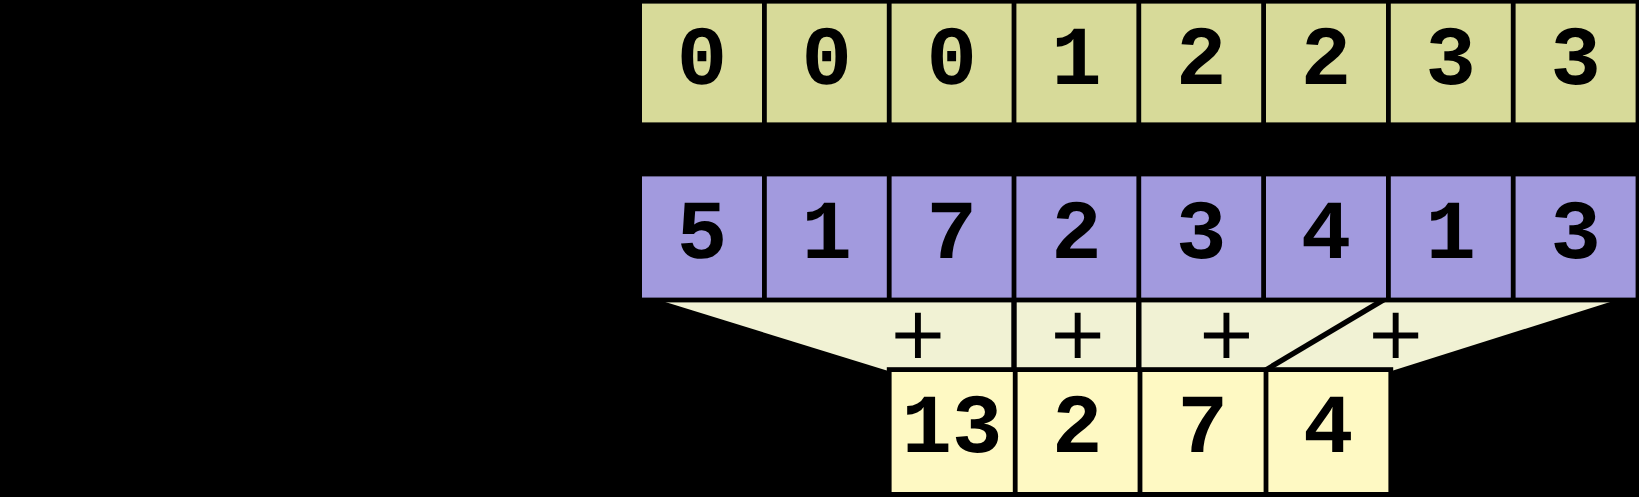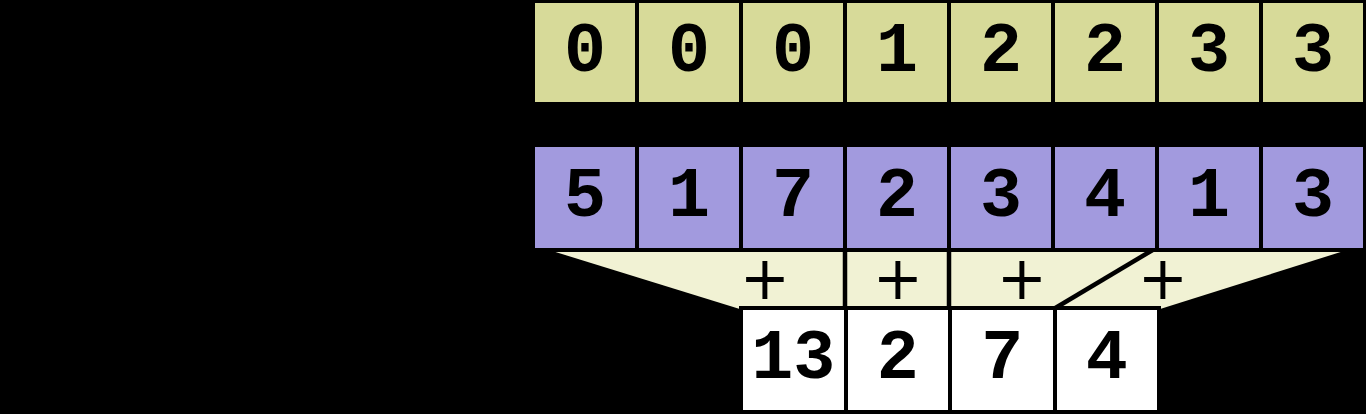--- a/index.html
+++ b/index.html
@@ -44,21 +44,21 @@
     left: 531px; top: 143px;
     width: 836px; height: 109px;
     grid-template-columns: repeat(8, 1fr);
   }
   #values-row .cell { background: #a29ade; }
   #results-row {
     left: 739px; top: 306px;
     width: 422px; height: 108px;
     grid-template-columns: repeat(4, 1fr);
   }
-  #results-row .cell { background: #ffffff; }
+  #results-row .cell { background: #fef9c3; }
 
   #funnel-svg {
     position: absolute;
     left: 531px; top: 246px;
     width: 836px; height: 68px;
     z-index: 1;
   }
   #funnel-svg polygon {
     fill: #f1f2d4;
     stroke: none;

